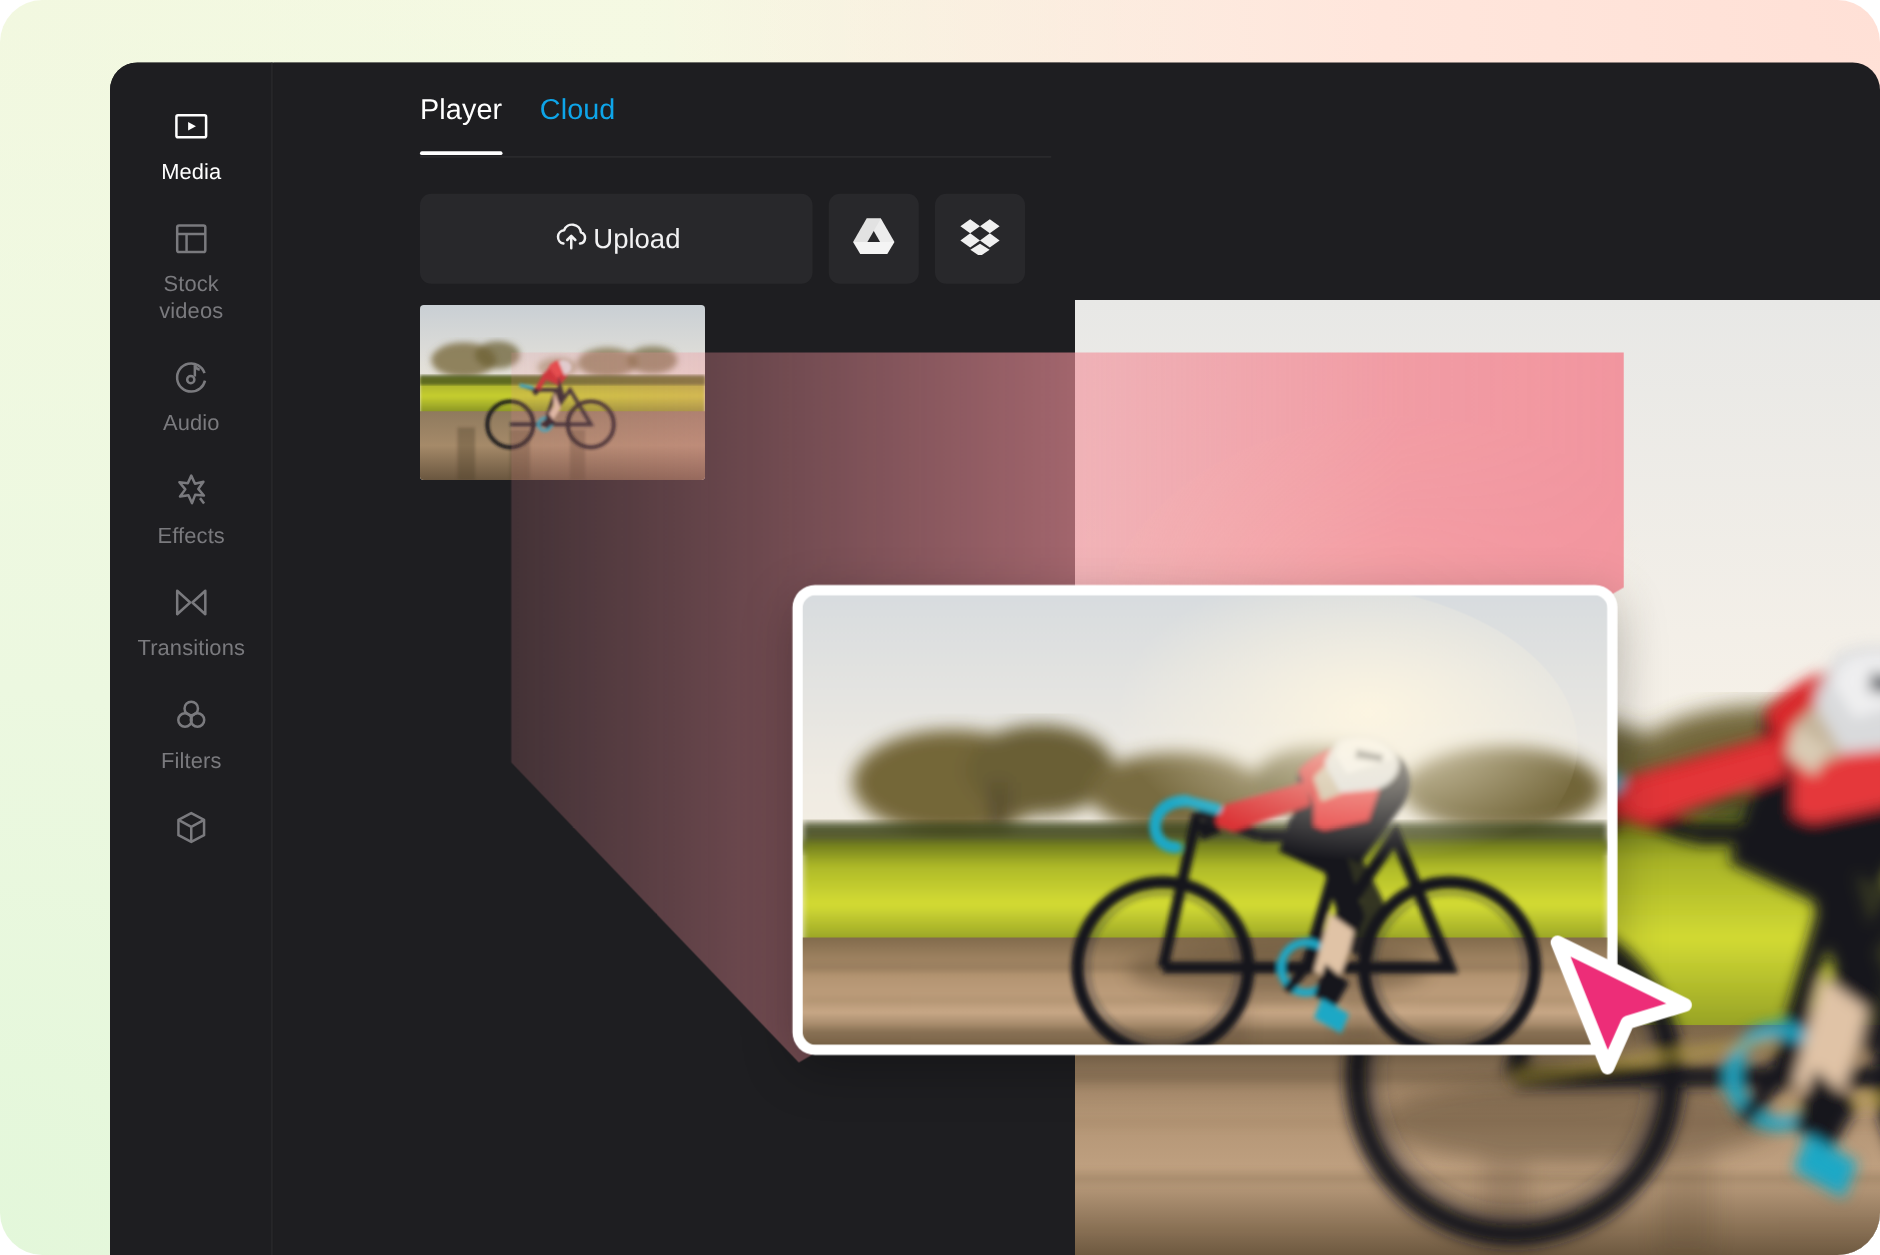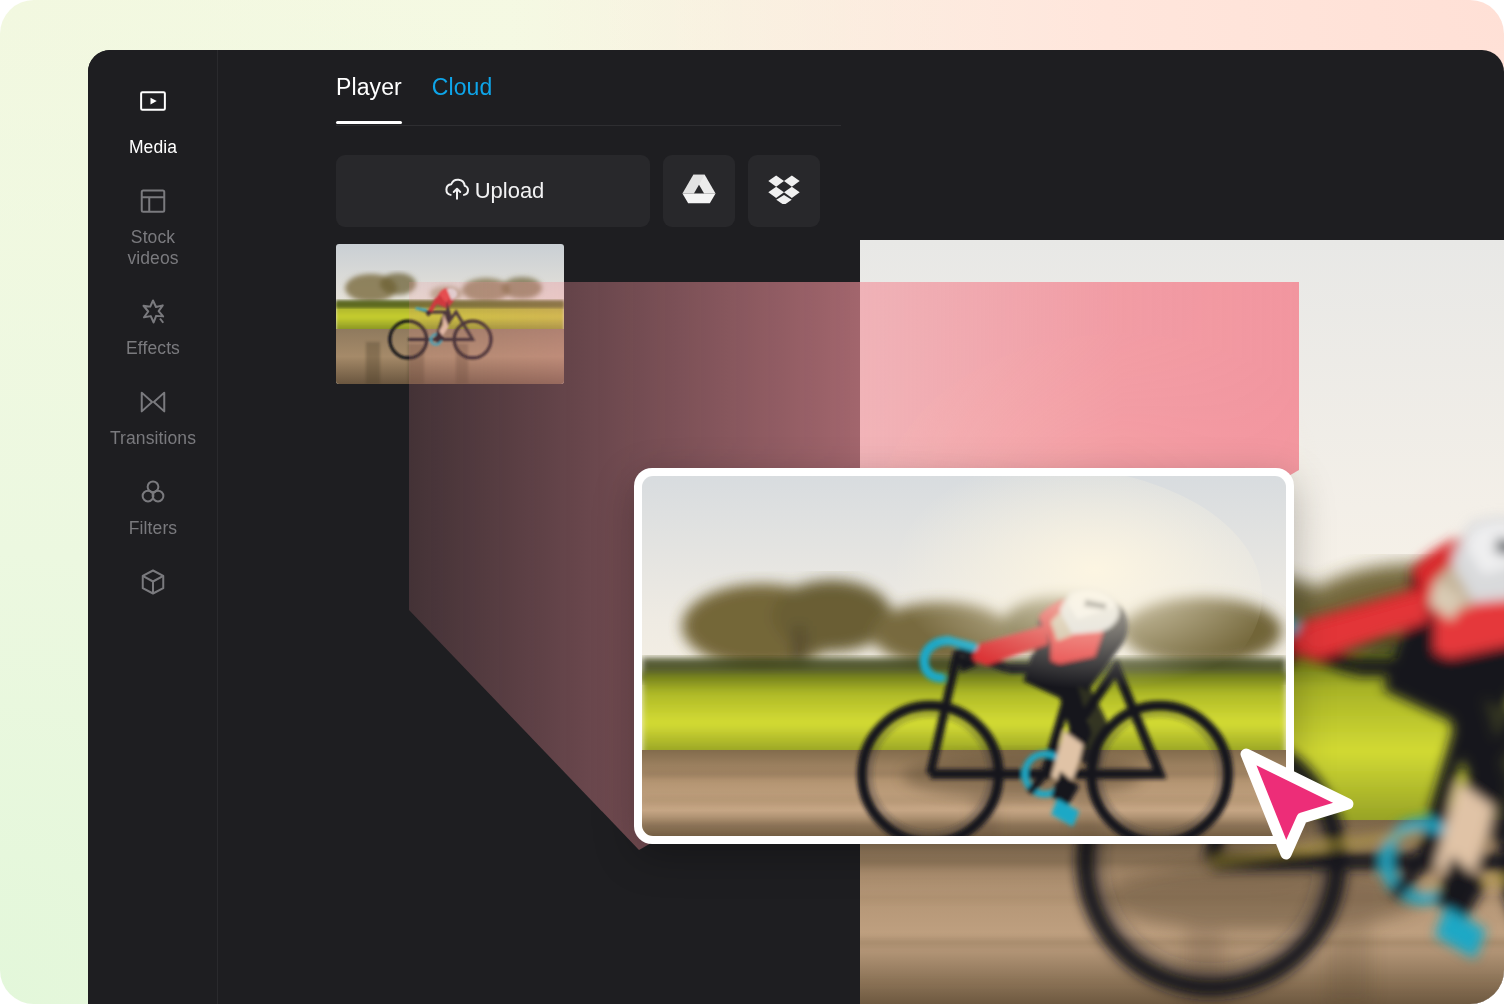--- a/index.html
+++ b/index.html
@@ -42,21 +42,21 @@
     background:#1E1E21;
     border-right:1px solid #2A2A2D;
     padding-top:34px;
     z-index:6;
   }
   .rail-item{
     display:flex; flex-direction:column; align-items:center; justify-content:flex-start;
     width:130px; margin-bottom:26px; cursor:pointer;
     color:#7A7A7E;
   }
-  .rail-item.active{ color:#FFFFFF;gap:10px; }
+  .rail-item.active{ color:#FFFFFF; }
   .rail-ico{ width:34px; height:34px; display:flex; align-items:center; justify-content:center; }
   .rail-ico svg{ width:30px; height:30px; display:block; }
   .rail-label{
     margin-top:9px; font-size:17.5px; line-height:21px; text-align:center;
     letter-spacing:.1px; white-space:pre-line;
   }
 
   
   #panel{
     position:absolute; left:131px; top:0; width:637px; height:954px;
@@ -160,20 +160,31 @@
         <span class="rail-ico">
           <svg viewBox="0 0 24 24" fill="none" stroke="currentColor" stroke-width="1.6">
             <rect x="3" y="3.5" width="18" height="17" rx="1.2"></rect>
             <path d="M3 9h18M9 9v11.5"></path>
           </svg>
         </span>
         <span class="rail-label">Stock
 videos</span>
       </div>
 
+      <div class="rail-item">
+        <span class="rail-ico">
+          <svg viewBox="0 0 24 24" fill="none" stroke="currentColor" stroke-width="1.6">
+            <path d="M20.5 9.2A9 9 0 1 0 12 21a9 9 0 0 0 8.8-7"></path>
+            <path d="M14.3 4.2v7.1"></path>
+            <circle cx="11.7" cy="13.4" r="2.3"></circle>
+            <path d="M14.3 4.2c.4 1.5 1.6 2.5 3.1 2.8"></path>
+          </svg>
+        </span>
+        <span class="rail-label">Audio</span>
+      </div>
 
 
 
       <div class="rail-item">
         <span class="rail-ico">
           <svg viewBox="0 0 24 24" fill="none" stroke="currentColor" stroke-width="1.6" stroke-linejoin="round">
             <path d="M12 2.8l2.4 5.2 5.4-1.3-3.3 4.6 3.6 4.2-5.6-.4-2 5.3-2.3-5.1-5.4.9 3.4-4.6L4.4 7l5.4.7z"></path>
             <path d="M17.6 17.2l2.6 3.4"></path>
           </svg>
         </span>

